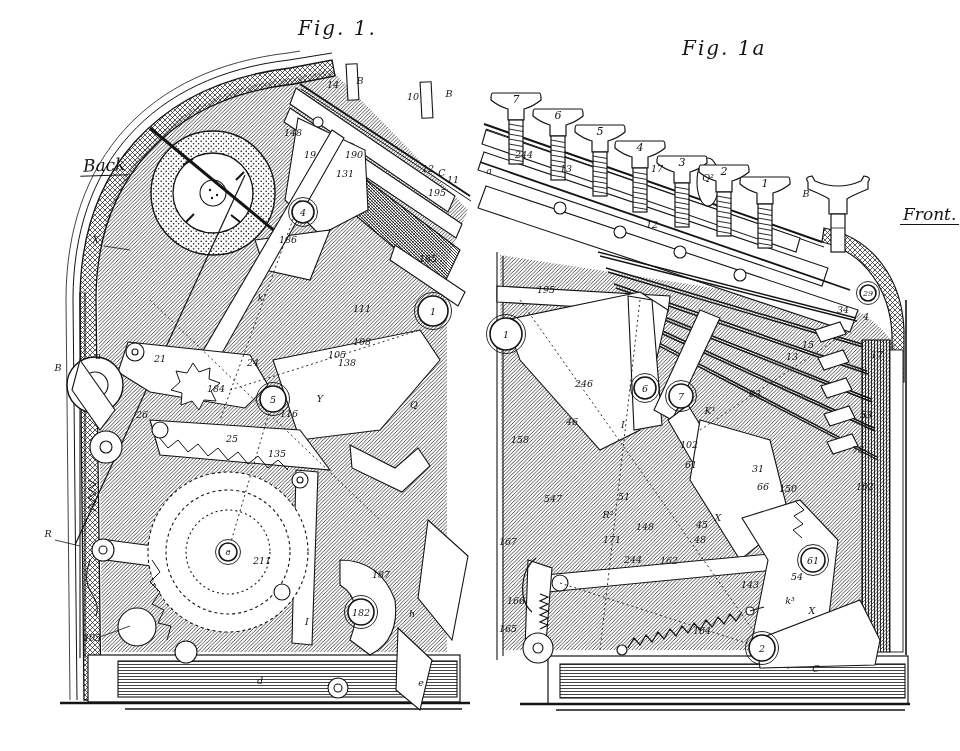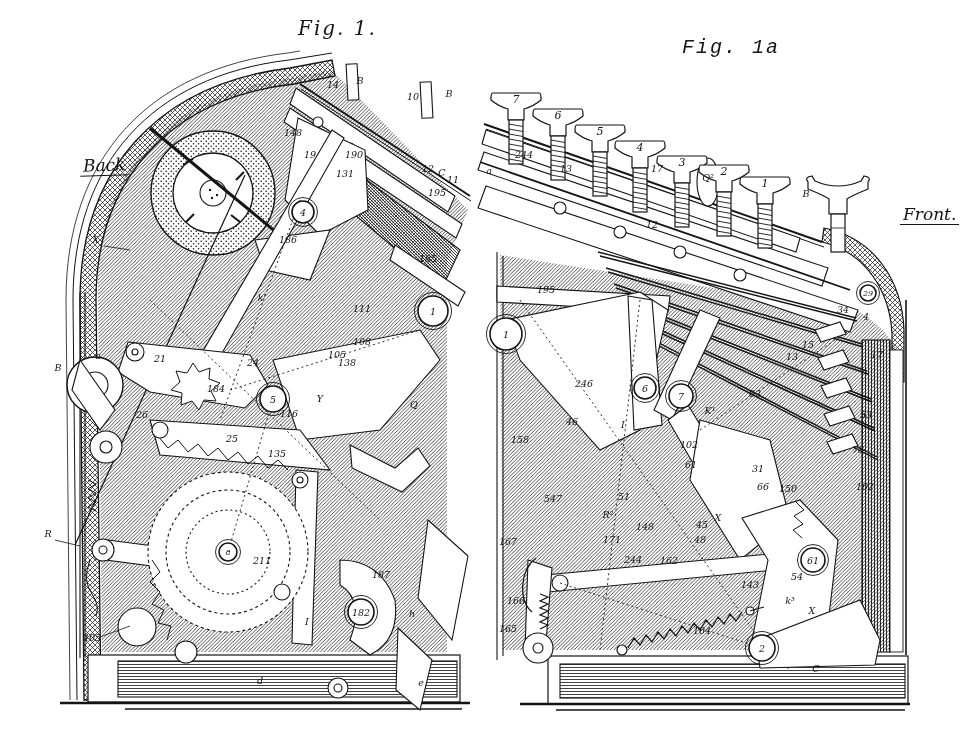--- a/index.html
+++ b/index.html
@@ -3,21 +3,21 @@
 <meta charset="utf-8">
 <style>
   html,body{margin:0;padding:0;background:#ffffff;}
   #sheet{position:relative;width:960px;height:751px;background:#ffffff;overflow:hidden;
          font-family:"DejaVu Serif", serif;color:#141414;}
   #artwork{position:absolute;left:0;top:0;}
   .fig-title{position:absolute;font-style:italic;font-size:20px;letter-spacing:2px;color:#141414;}
   .orient-label{position:absolute;font-style:italic;font-size:17px;color:#141414;
                 border-bottom:1.6px solid #141414;padding:0 3px 0 3px;line-height:1.1;}
   #title-left{left:266px;top:16px;margin-left:32px;}
-  #title-right{left:682px;top:36px;font-family:Liberation Mono, monospace;}
+  #title-right{left:682px;top:36px;}
   #back-label{left:80px;top:156px;transform:rotate(-2deg);}
   #front-label{left:900px;top:205px;}
   .part-label{font-style:italic;}
 </style>
 </head>
 <body>
 
 <div id="sheet">
 
   <svg id="artwork" width="960" height="751" viewBox="0 0 960 751">

